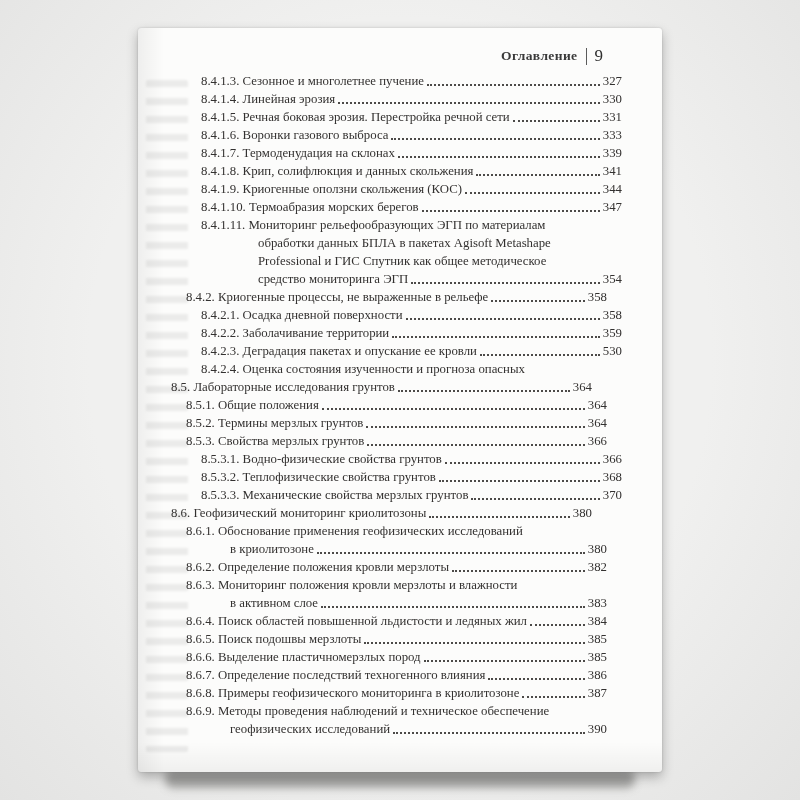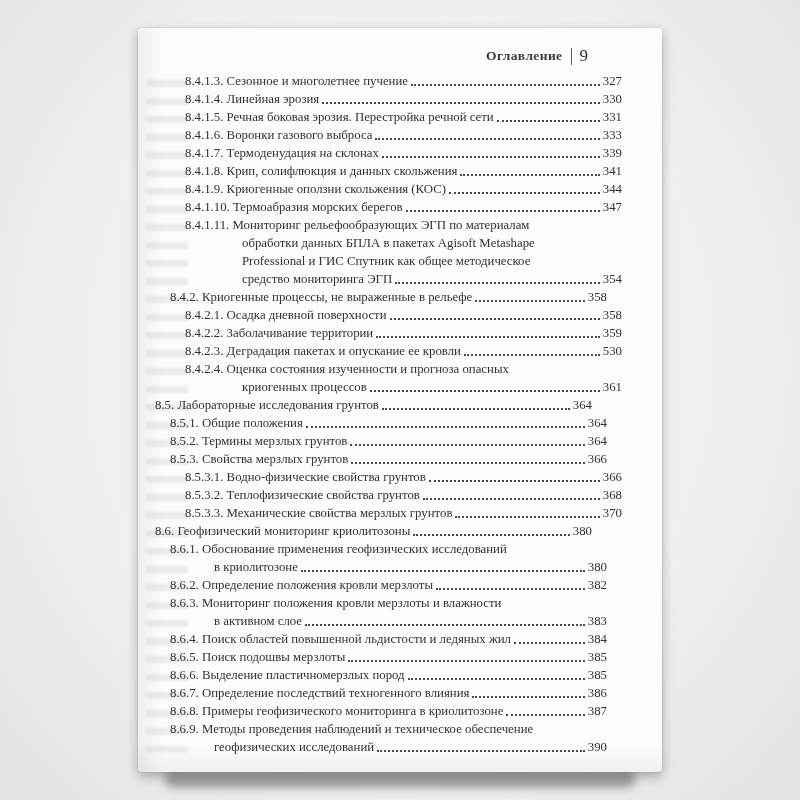--- a/index.html
+++ b/index.html
@@ -43,42 +43,42 @@
     background: repeating-linear-gradient(
       to bottom,
       rgba(125,125,125,0.13) 0px, rgba(125,125,125,0.13) 7px,
       rgba(0,0,0,0) 7px, rgba(0,0,0,0) 18px);
     filter: blur(1px);
     border-radius: 2px;
     pointer-events: none;
   }
   .page-header {
     position: absolute;
-    top: 18px; right: 74px;
+    top: 18px; right: 59px;
     display: flex;
     align-items: center;
     gap: 8px;
     color: #3a3a3a;
   }
   .page-header .title {
     font-size: 13.5px;
     font-weight: 600;
     letter-spacing: 0.4px;
   }
   .page-header .divider {
     width: 1px; height: 17px;
     background: #5b5b5b;
   }
   .page-header .pagenum {
     font-size: 17px;
     color: #2f2f2f;
   }
   .toc {
     position: absolute;
-    left: 17px; right: 70px;
+    left: 33px; right: 70px;
     top: 44px;
     color: #333130;
     font-size: 12.8px;
     line-height: 18px;
   }
   .entry { width: 100%; }
   .entry.indent-0 { margin-left: 0; }
   .entry.indent-1 { margin-left: 15px; }
   .entry.indent-2 { margin-left: 30px; }
   .line {
@@ -213,25 +213,20 @@
           <div class="line">
             <span class="txt">8.4.2.3. Деградация пакетах и опускание ее кровли</span>
             <span class="dots"></span>
             <span class="pageref">530</span>
           </div>
         </div>
         <div class="entry indent-2">
           <div class="line">
             <span class="txt">8.4.2.4. Оценка состояния изученности и прогноза опасных</span>
           </div>
-          <div class="line cont">
-            <span class="txt">криогенных процессов</span>
-            <span class="dots"></span>
-            <span class="pageref">361</span>
-          </div>
         </div>
         <div class="entry indent-0">
           <div class="line">
             <span class="txt">8.5. Лабораторные исследования грунтов</span>
             <span class="dots"></span>
             <span class="pageref">364</span>
           </div>
         </div>
         <div class="entry indent-1">
           <div class="line">

